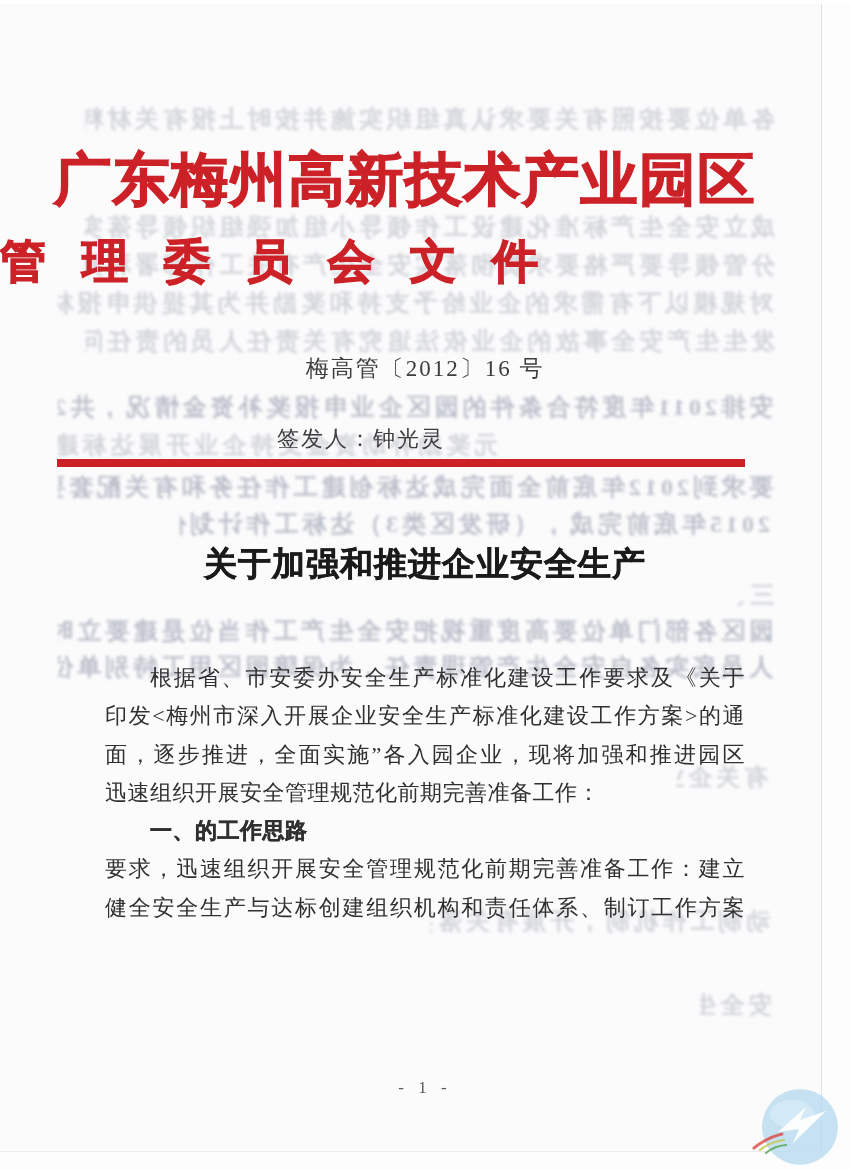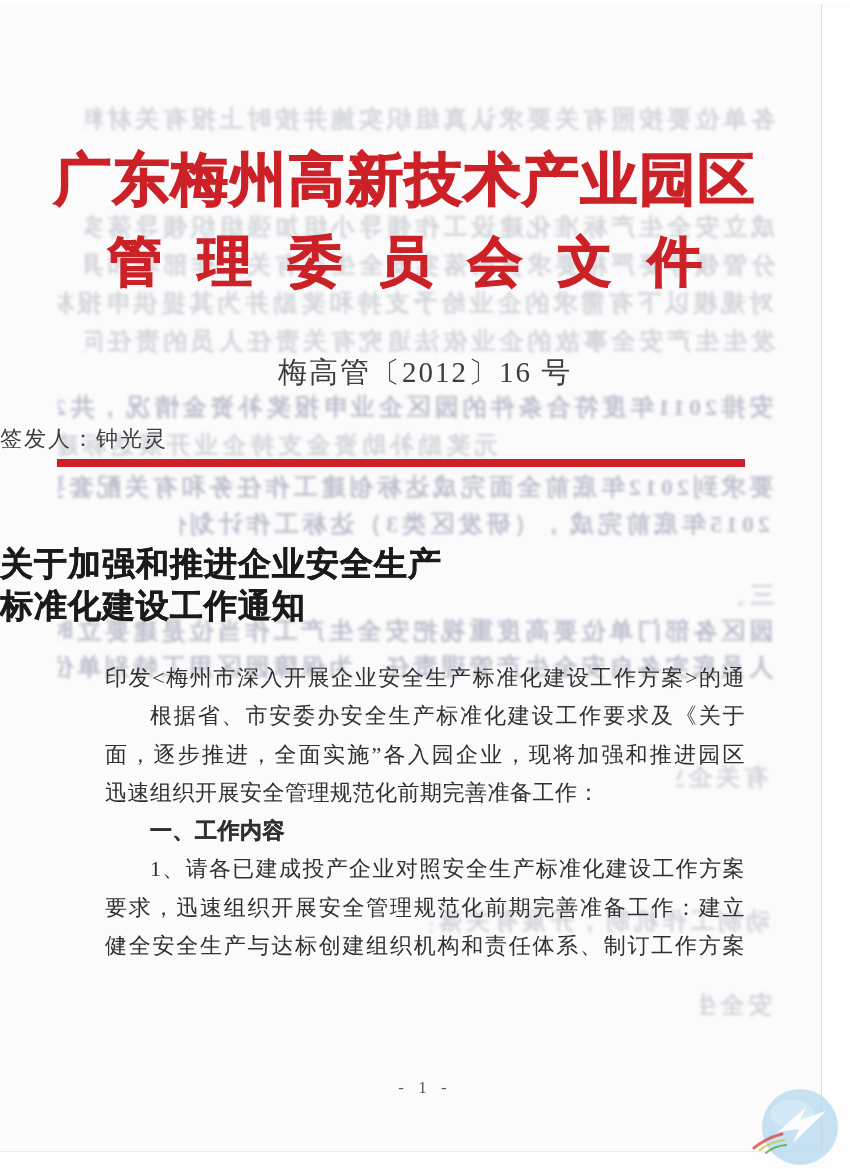--- a/index.html
+++ b/index.html
@@ -27,38 +27,38 @@
     pointer-events:none;
   }
   .bleed.bd{color:rgba(108,116,138,0.44);}
 
   .hdr1{
     position:absolute;top:136px;left:0;width:810px;text-align:center;
     font-size:57px;line-height:80px;font-weight:bold;color:var(--header-red);
     letter-spacing:1.5px;-webkit-text-stroke:1.3px var(--header-red);
   }
   .hdr2{
-    position:absolute;top:218px;left:0;width:774px;padding-left:36px;text-align:center;
-    font-size:54px;line-height:80px;font-weight:bold;color:var(--header-red);
+    position:absolute;top:218px;left:0;width:774px;text-align:left;
+    font-size:46px;line-height:80px;font-weight:bold;color:var(--header-red);
     letter-spacing:36px;-webkit-text-stroke:1.3px var(--header-red);
   }
   .doc-number{
     position:absolute;top:349px;left:0;width:850px;text-align:center;
-    font-size:29px;color:#3d3d3d;letter-spacing:2px;
+    font-size:23px;color:#3d3d3d;letter-spacing:2px;
   }
   .signer{
-    position:absolute;top:420px;left:0;width:722px;text-align:left;
+    position:absolute;top:420px;left:0;width:722px;text-align:center;
     font-size:22px;color:#3d3d3d;letter-spacing:2px;
   }
   .red-rule{
     position:absolute;top:455px;left:57px;width:688px;height:8px;
     background:var(--rule-red);
   }
   .title-l1,.title-l2{
-    position:absolute;left:0;width:850px;text-align:left;
+    position:absolute;left:0;width:850px;text-align:center;
     font-size:33px;font-weight:bold;color:#1b1b1b;letter-spacing:1px;
     -webkit-text-stroke:0.5px #1b1b1b;
   }
   .title-l1{top:538px;}
   .title-l2{top:580px;}
 
   .body{
     position:absolute;top:655px;left:105px;width:640px;
     font-size:22px;color:var(--body-ink);letter-spacing:0.5px;
   }
@@ -95,29 +95,27 @@
   <div class="bleed" style="top:986px;left:700px;width:72px;">安全生</div>
 
   <div class="hdr1">广东梅州高新技术产业园区</div>
   <div class="hdr2">管理委员会文件</div>
 
   <div class="doc-number">梅高管〔2012〕16 号</div>
   <div class="signer">签发人：钟光灵</div>
   <div class="red-rule"></div>
 
   <div class="title-l1">关于加强和推进企业安全生产</div>
-  <div class="title-l2">标准化建设工作通知</div>
 
   <div class="body">
+    <div class="line ind just">根据省、市安委办安全生产标准化建设工作要求及《关于</div>
     <div class="line just">印发&lt;梅州市深入开展企业安全生产标准化建设工作方案&gt;的通</div>
-    <div class="line ind just">根据省、市安委办安全生产标准化建设工作要求及《关于</div>
     <div class="line just">面，逐步推进，全面实施”各入园企业，现将加强和推进园区</div>
     <div class="line">迅速组织开展安全管理规范化前期完善准备工作：</div>
-    <div class="line ind bold">一、工作内容</div>
-    <div class="line ind just">1、请各已建成投产企业对照安全生产标准化建设工作方案</div>
+    <div class="line ind bold">一、的工作思路</div>
     <div class="line just">要求，迅速组织开展安全管理规范化前期完善准备工作：建立</div>
     <div class="line just">健全安全生产与达标创建组织机构和责任体系、制订工作方案</div>
   </div>
 
   <div class="page-num">- 1 -</div>
 
   <div class="page-edge-right"></div>
   <div class="page-edge-bottom"></div>
 
   <svg class="logo" viewBox="0 0 100 92">

